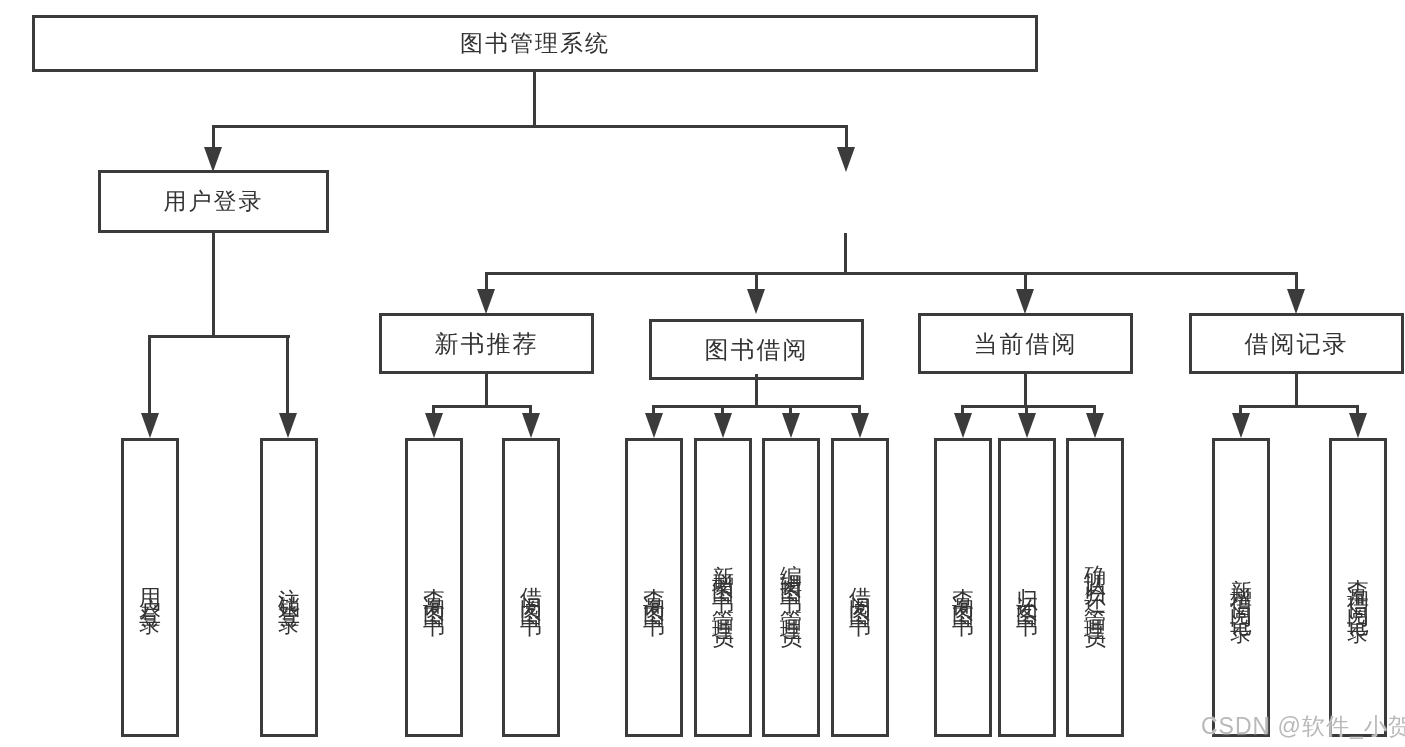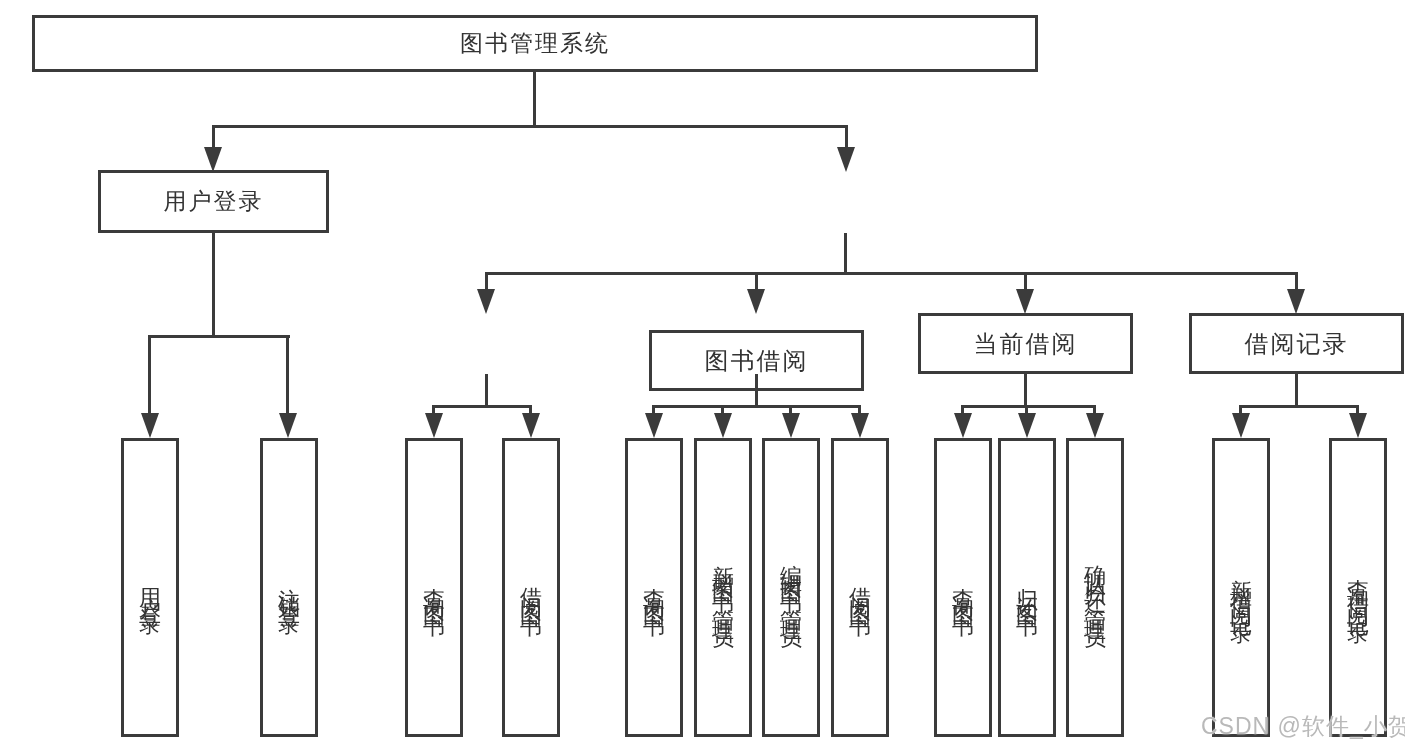--- a/index.html
+++ b/index.html
@@ -68,21 +68,24 @@
   <div class="hline" style="left:469px;top:272px;width:813px;"></div>
   <div class="vline" style="left:469px;top:272px;height:18px;"></div>
   <div class="arrow" style="left:461px;top:289px;"></div>
   <div class="vline" style="left:739px;top:272px;height:18px;"></div>
   <div class="arrow" style="left:731px;top:289px;"></div>
   <div class="vline" style="left:1008px;top:272px;height:18px;"></div>
   <div class="arrow" style="left:1000px;top:289px;"></div>
   <div class="vline" style="left:1279px;top:272px;height:18px;"></div>
   <div class="arrow" style="left:1271px;top:289px;"></div>
 
-  <div class="node" style="left:633px;top:330px;width:215px;height:61px;font-size:24px;">
+  <div class="node" style="left:363px;top:313px;width:215px;height:61px;font-size:24px;">
+    <span>新书推荐</span>
+  </div>
+  <div class="node" style="left:633px;top:319px;width:215px;height:61px;font-size:24px;">
     <span>图书借阅</span>
   </div>
   <div class="node" style="left:902px;top:313px;width:215px;height:61px;font-size:24px;">
     <span>当前借阅</span>
   </div>
   <div class="node" style="left:1173px;top:313px;width:215px;height:61px;font-size:24px;">
     <span>借阅记录</span>
   </div>
 
   <div class="vline" style="left:469px;top:374px;height:34px;"></div>

